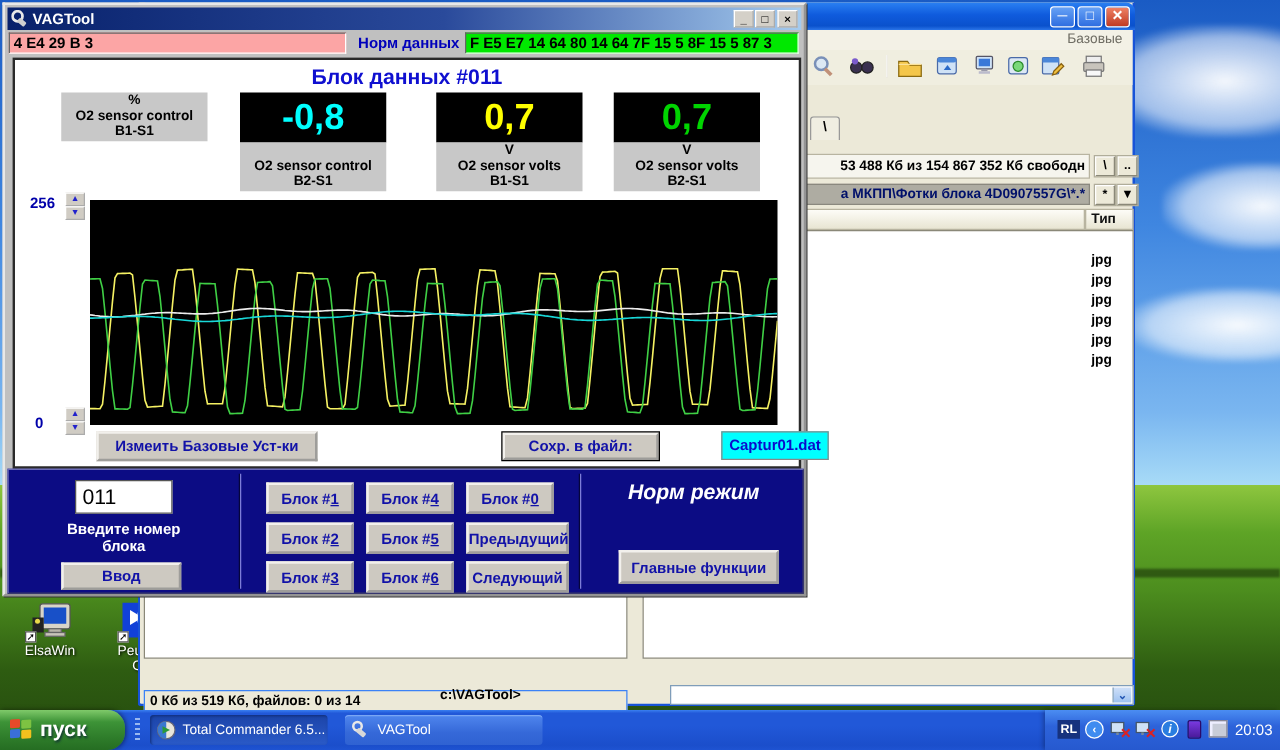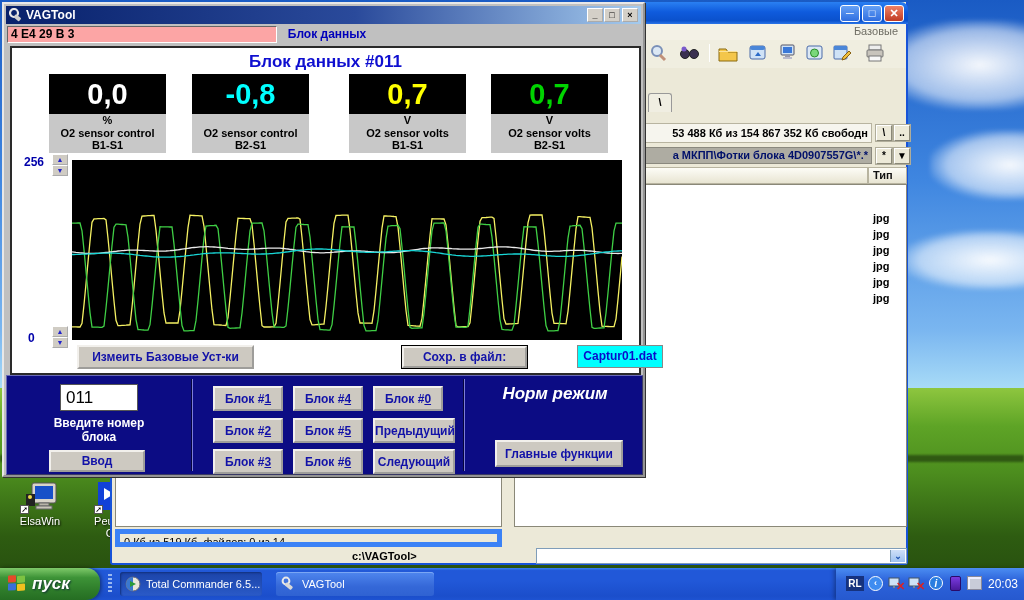--- a/index.html
+++ b/index.html
@@ -44,23 +44,23 @@
     background:#f6f5ee; border:1px solid #b8b4a0; line-height:18px; overflow:hidden; white-space:nowrap;}
   .pathrow { position:absolute; height:17px; font-size:11px; font-weight:bold; color:#00106a;
     background:#aeaca2; border:1px solid #8a887e; line-height:15px; overflow:hidden; white-space:nowrap;}
   .sqbtn { position:absolute; width:16px; height:16px; background:#ece9d8; border:1px solid #fff;
     border-right-color:#8a8878; border-bottom-color:#8a8878; outline:1px solid #b0ad9a;
     font-size:10px; font-weight:bold; text-align:center; line-height:14px; color:#000;}
   .hdr { position:absolute; height:17px; background:linear-gradient(#fdfcf7,#e8e5d2); border:1px solid #b8b4a0;
     font-size:11px; font-weight:bold; line-height:15px; color:#111; }
   .filelist { position:absolute; background:#fff; border:1px solid #8a8878; }
   .frow { height:16px; font-size:11px; font-weight:bold; color:#000; position:relative; }
-  .ftype { position:absolute; left:0px; top:11px; }
-  .statusbar { position:absolute; height:18px; background:#ece9d8; border:5px solid #3b82f6;
-    font-size:11px; font-weight:normal; line-height:16px; padding-left:4px; color:#000; white-space:nowrap; overflow:hidden;}
+  .ftype { position:absolute; left:0px; top:1px; }
+  .statusbar { position:absolute; height:18px; background:#ece9d8; border:1px solid #3b82f6;
+    font-size:11px; font-weight:bold; line-height:16px; padding-left:4px; color:#000; white-space:nowrap; overflow:hidden;margin-top:23px;}
   #tc-cmdlabel { position:absolute; font-size:11px; font-weight:bold; color:#000; }
   #tc-combo { position:absolute; background:#fff; border:1px solid #7f9db9; }
   .combo-chev { position:absolute; right:1px; top:1px; bottom:1px; width:15px;
     background:linear-gradient(#cfe0f8,#9dc1f0); border-left:1px solid #7f9db9; color:#1c50b0;
     font-size:9px; text-align:center; line-height:13px; font-weight:bold;}
 
   
   #vag { position:absolute; left:2px; top:2px; width:643px; height:475px; z-index:3;
     background:#c0c0c0; border:2px outset #e8e8e8; box-shadow:1px 1px 0 #333; }
   #vag-title { position:absolute; left:2px; top:2px; right:2px; height:18px;
@@ -103,21 +103,21 @@
     font-weight:bold; font-size:12px; text-align:center; }
   .u { text-decoration:underline; }
   #mode { position:absolute; left:462px; top:8px; width:172px; text-align:center; color:#fff;
     font-style:italic; font-weight:bold; font-size:17px; }
 
   
   #taskbar { position:absolute; left:0; top:568px; width:1024px; height:32px; z-index:5;
     background:linear-gradient(#3a80f0,#2158d8 8%, #2158d8 40%, #1b4ecb 88%, #1e53d2); }
   #startbtn { position:absolute; left:0; top:0; width:100px; height:32px; border-radius:0 14px 14px 0;
     background:linear-gradient(#7fca6a,#3d9337 30%, #2e7c2a 70%, #256d22); box-shadow:1px 0 4px rgba(0,0,0,.5);
-    color:#fff; font-weight:bold; font-style:italic; font-size:17px; line-height:32px; padding-left:32px;
+    color:#fff; font-weight:bold; font-size:17px; line-height:32px; padding-left:32px;
     text-shadow:1px 1px 2px #133; }
   .winflag { position:absolute; left:8px; top:7px; width:18px; height:17px; transform:skewY(-4deg); }
   .winflag div { position:absolute; width:8px; height:7px; border-radius:1px;}
   .qsep { position:absolute; top:6px; width:4px; height:20px;
     background:repeating-linear-gradient(#9ab8f0 0 2px, transparent 2px 4px); }
   .taskbtn { position:absolute; top:4px; height:24px; border-radius:3px; color:#fff; font-size:11px;
     line-height:24px; padding-left:26px; white-space:nowrap; overflow:hidden; }
   .taskbtn.pressed { background:linear-gradient(#1c44a8,#2a5ac8); box-shadow:inset 1px 1px 2px #11307c; }
   .taskbtn.norm { background:linear-gradient(#4f86ee,#3568d8 60%,#2f62d2); box-shadow:inset 0 1px 0 #7aa6f4; }
   .tbicon { position:absolute; left:5px; top:4px; width:16px; height:16px; }
@@ -286,27 +286,27 @@
       <circle cx="5" cy="5" r="4" fill="none" stroke="#e8e8e8" stroke-width="2.2"></circle>
       <rect x="7" y="6" width="7" height="4" rx="1" fill="#cfcfcf" transform="rotate(40 7 6)"></rect>
     </svg>
     <span>VAGTool</span>
     <div class="sysbtn" style="right:38px;">_</div>
     <div class="sysbtn" style="right:21px;">□</div>
     <div class="sysbtn" style="right:3px;">×</div>
   </div>
 
   <div class="hexfield" style="left:3px; width:270px; background:#fca5a5;">4 E4 29 B 3</div>
-  <div id="rx-label">Блок данных</div>
+  <div id="rx-label">Норм данных</div>
+  <div class="hexfield" style="left:368px; width:267px; background:#00e800;">F E5 E7 14 64 80 14 64 7F 15 5 8F 15 5 87 3</div>
 
   <div id="panel">
     <div id="panel-title">Блок данных #011</div>
 
     <div class="disp" style="left:37px;">
-      <div class="lcd" style="color: rgb(255, 255, 255);">0,0</div>
       <div class="lblbox">
           <div class="unit">%</div>
         <div class="nm">O2 sensor control</div>
         <div class="nm">B1-S1</div>
         </div>
     </div>
     <div class="disp" style="left:180px;">
       <div class="lcd" style="color: rgb(0, 255, 255);">-0,8</div>
       <div class="lblbox">
           <div class="unit"></div>

